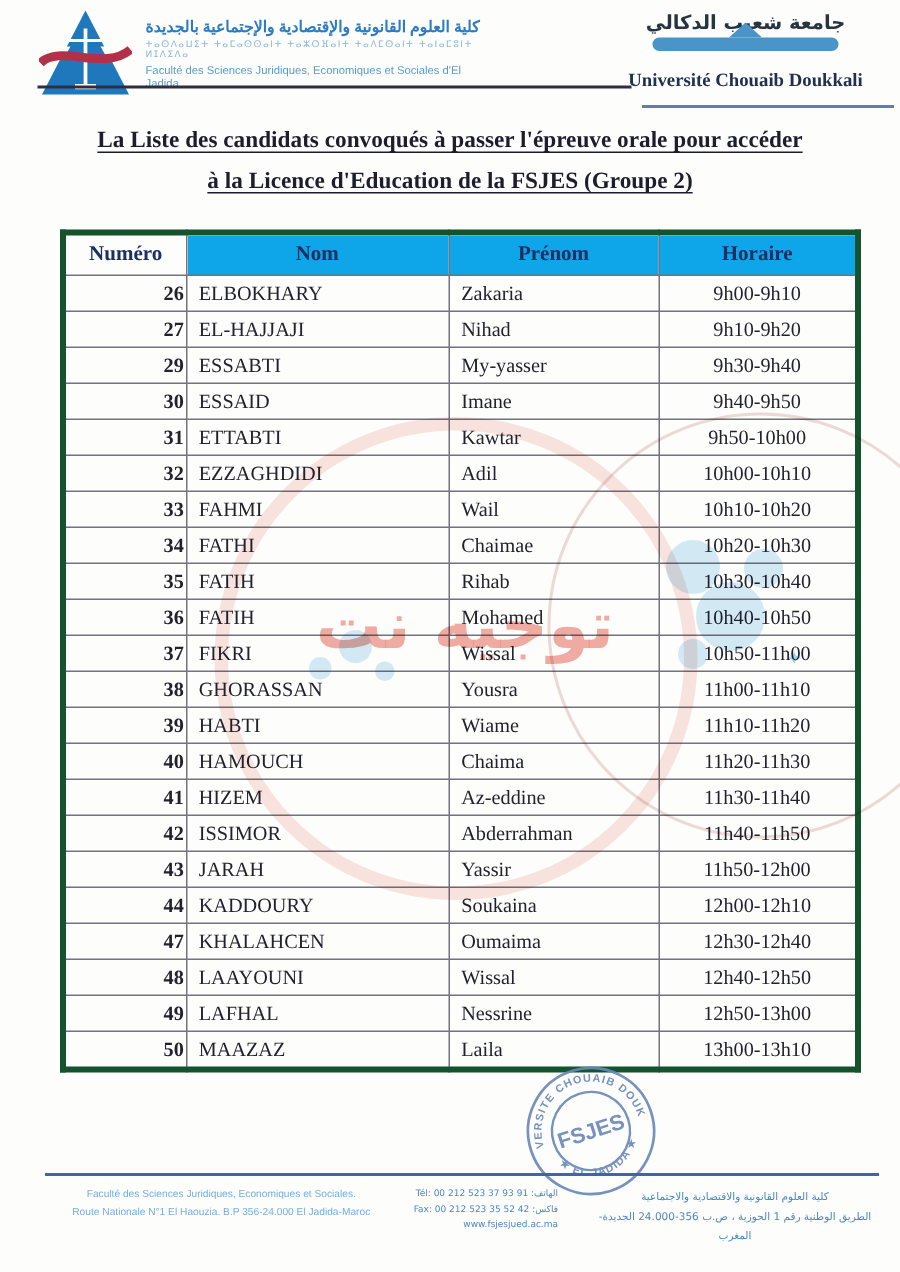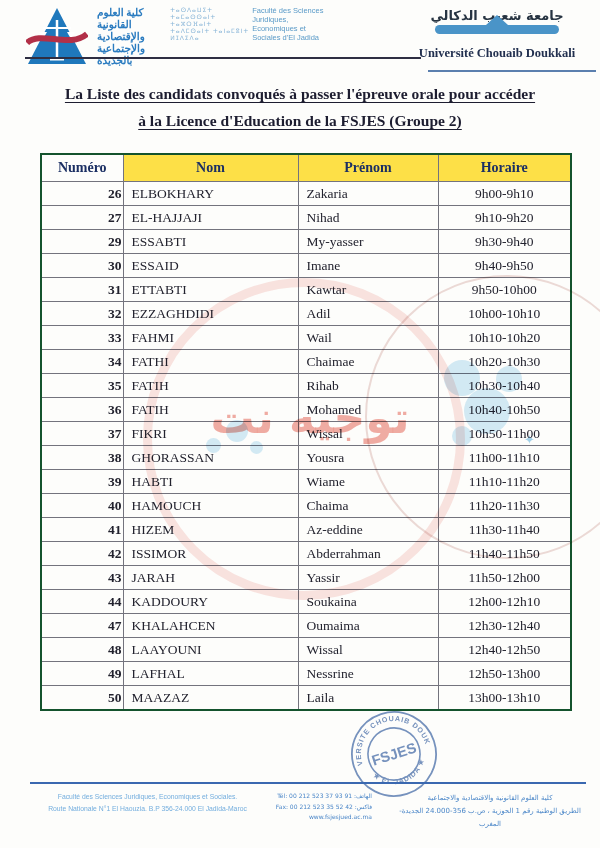--- a/index.html
+++ b/index.html
@@ -7,43 +7,43 @@
     width:600px;height:848px;position:relative;overflow:hidden;
     background:#fdfdfb;
     font-family:"Liberation Serif","DejaVu Serif",serif;
     color:#1d1d2d;
   }
   .abs{position:absolute;}
   .ar{font-family:"DejaVu Sans",sans-serif;direction:rtl;}
 
   
   .logo-left{left:26px;top:6px;display:flex;gap:9px;align-items:center;}
-  .logo-left-text{display:flex;gap:2px;max-width:230px;}
+  .logo-left-text{display:flex;flex-direction:column;gap:2px;max-width:230px;}
   .faculty-ar{font-size:10.5px;font-weight:bold;color:#2b7cc0;text-align:left;direction:rtl;}
   .faculty-tif{font-size:6px;color:#8ab6d8;letter-spacing:1px;font-family:"DejaVu Sans",sans-serif;}
   .faculty-fr{font-size:7.5px;color:#5b9bc8;font-family:"Liberation Sans",sans-serif;}
   .logo-right{right:18px;top:8px;width:170px;text-align:center;}
   .univ-ar{font-size:13px;font-weight:bold;color:#273442;}
   .univ-bar{position:relative;width:124px;height:9px;background:#4a94c8;border-radius:5px;margin:2px auto 3px auto;}
   .univ-bar:before{content:"";position:absolute;left:50%;top:-10px;margin-left:-11px;
     border-left:11px solid transparent;border-right:11px solid transparent;border-bottom:10px solid #4a94c8;}
   .univ-fr{font-size:12.5px;font-weight:bold;color:#22304f;margin-top:12px;}
   .rule-left{left:25px;top:57px;width:396px;height:2px;background:#2e2e42;}
   .rule-right{left:428px;top:70px;width:168px;height:2px;background:#5b7fae;}
 
   
   .title{left:0;top:85px;width:600px;text-align:center;font-weight:bold;font-size:15.5px;color:#1d1d30;}
   .title div{margin-bottom:9px;}
   .title span{text-decoration:underline;text-underline-offset:3px;text-align:right;}
 
   
   table.cands{position:absolute;left:40px;top:153px;width:530px;border-collapse:collapse;
-    table-layout:fixed;border:2px solid #14532d;background:transparent;}
+    table-layout:fixed;border:4px solid #14532d;background:transparent;}
   table.cands th,table.cands td{border:1px solid #73737d;overflow:hidden;white-space:nowrap;}
-  table.cands th{height:24px;font-size:14px;font-weight:bold;color:#1b2f63;background:#fde047;text-align:center;}
+  table.cands th{height:24px;font-size:14px;font-weight:bold;color:#1b2f63;background:#0ea5e9;text-align:center;}
   table.cands th.c0{background:#fdfdfb;}
   table.cands td{height:21px;font-size:13.5px;color:#22222e;background:transparent;}
   td.c0{text-align:right;font-weight:bold;font-size:13px;}
   td.c1,td.c2{text-align:left;padding-left:8px;}
   td.c3{text-align:center;}
   col.w0{width:82px;} col.w1{width:175px;} col.w2{width:140px;} col.w3{width:133px;}
 
   
   .wm{pointer-events:none;mix-blend-mode:multiply;}
   .wm-ring1{left:143px;top:278px;width:304px;height:304px;border:9px solid rgba(242,185,178,0.38);border-radius:50%;}

